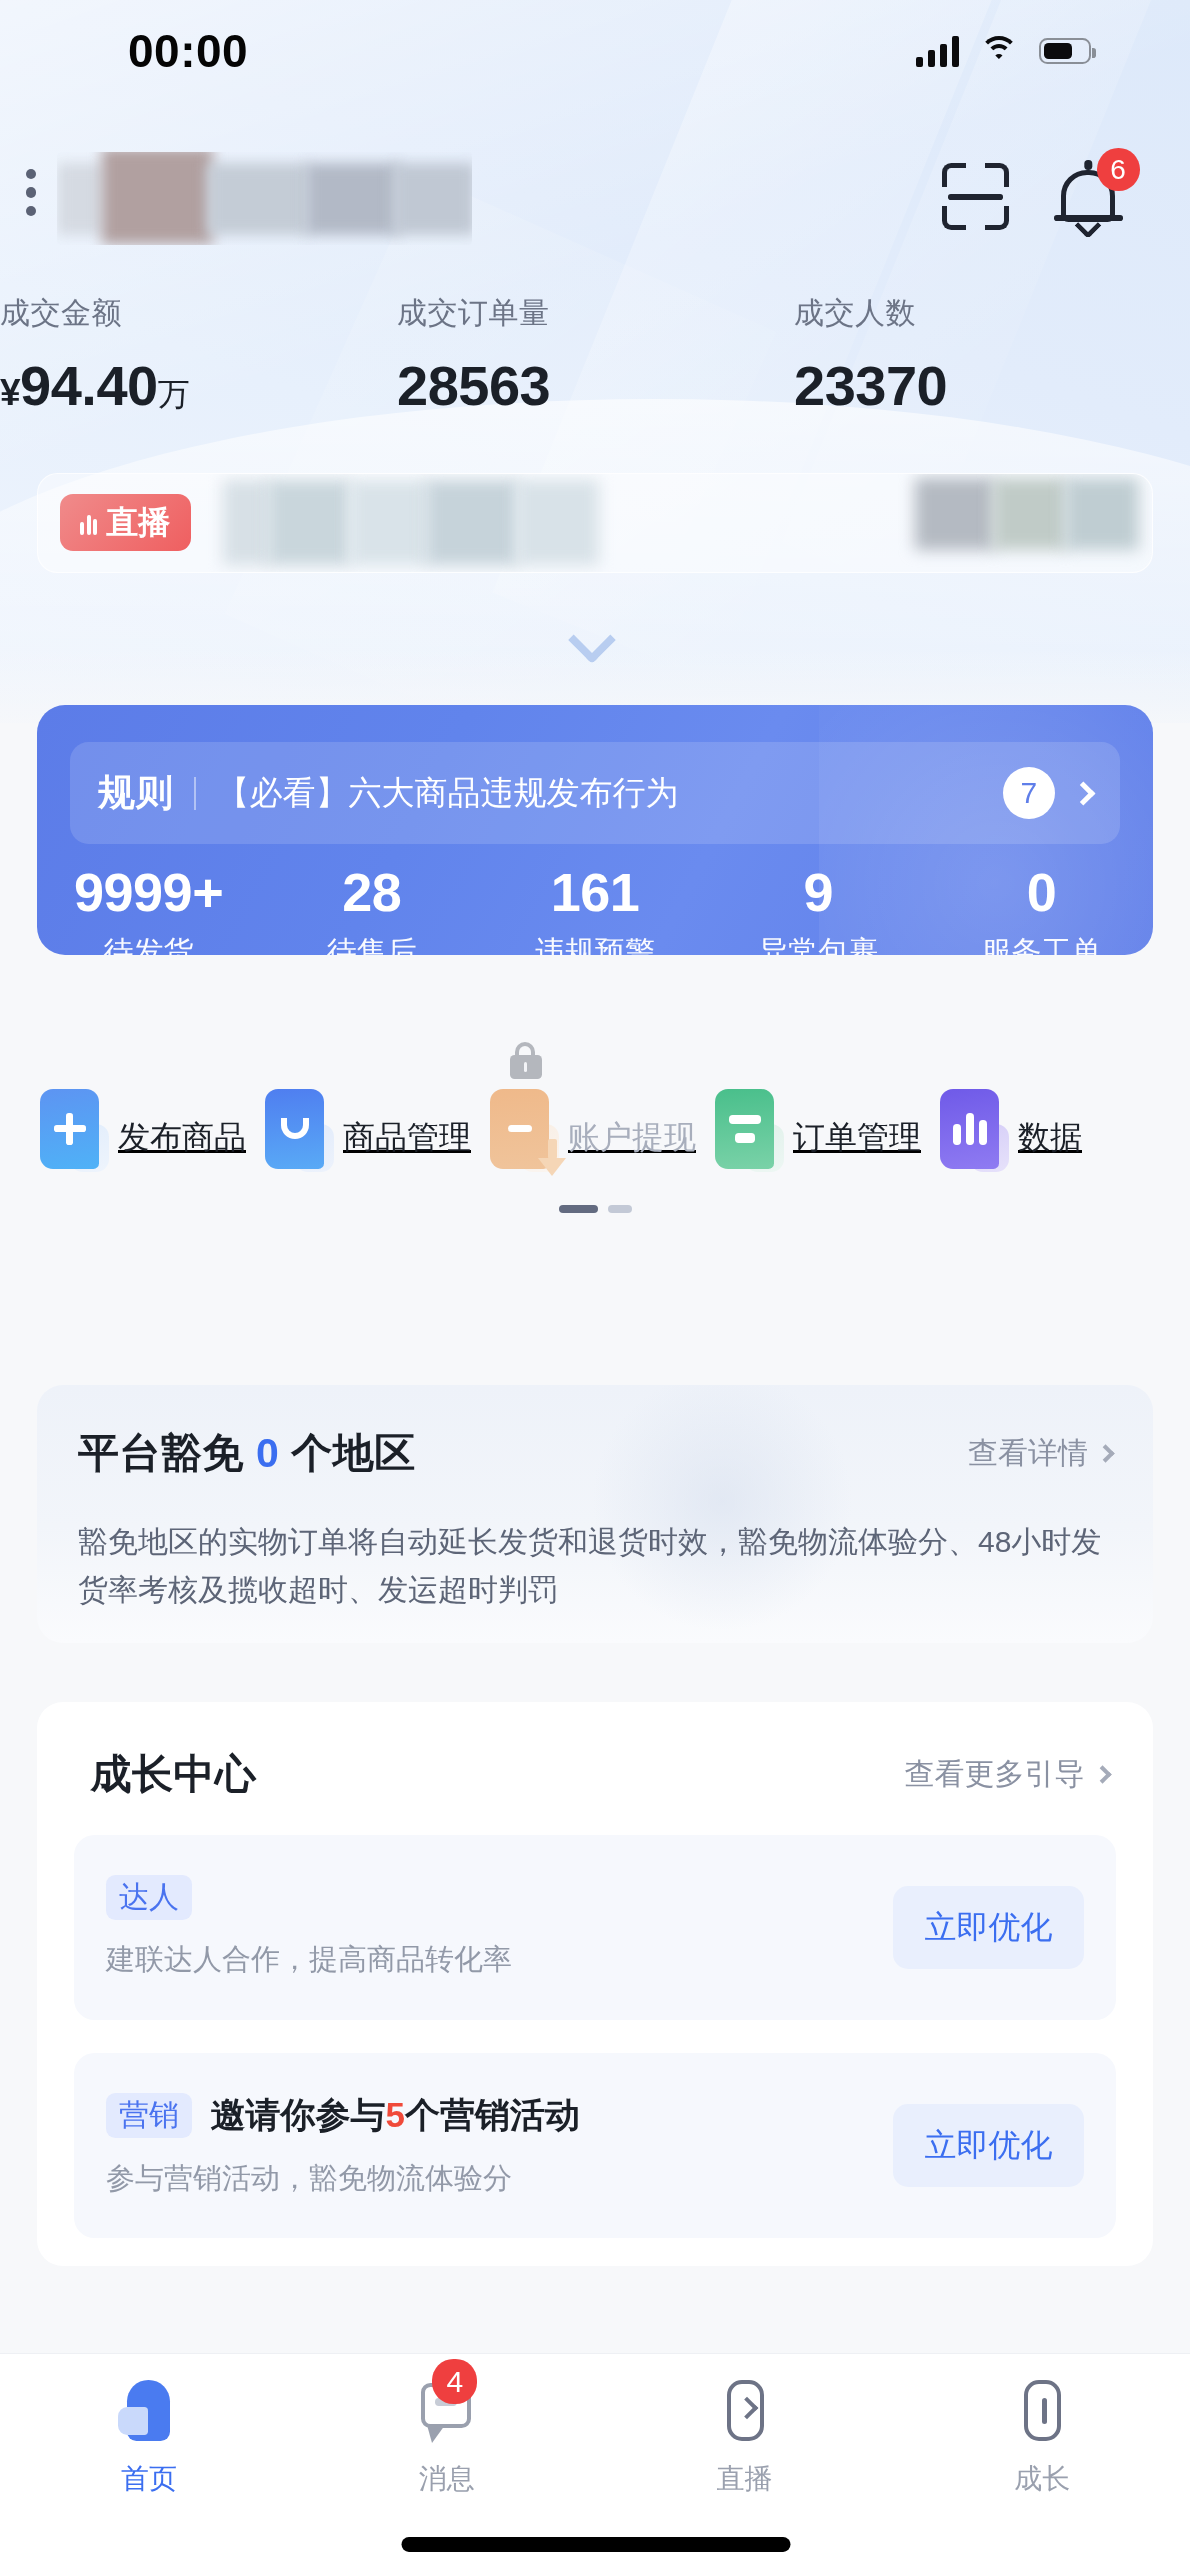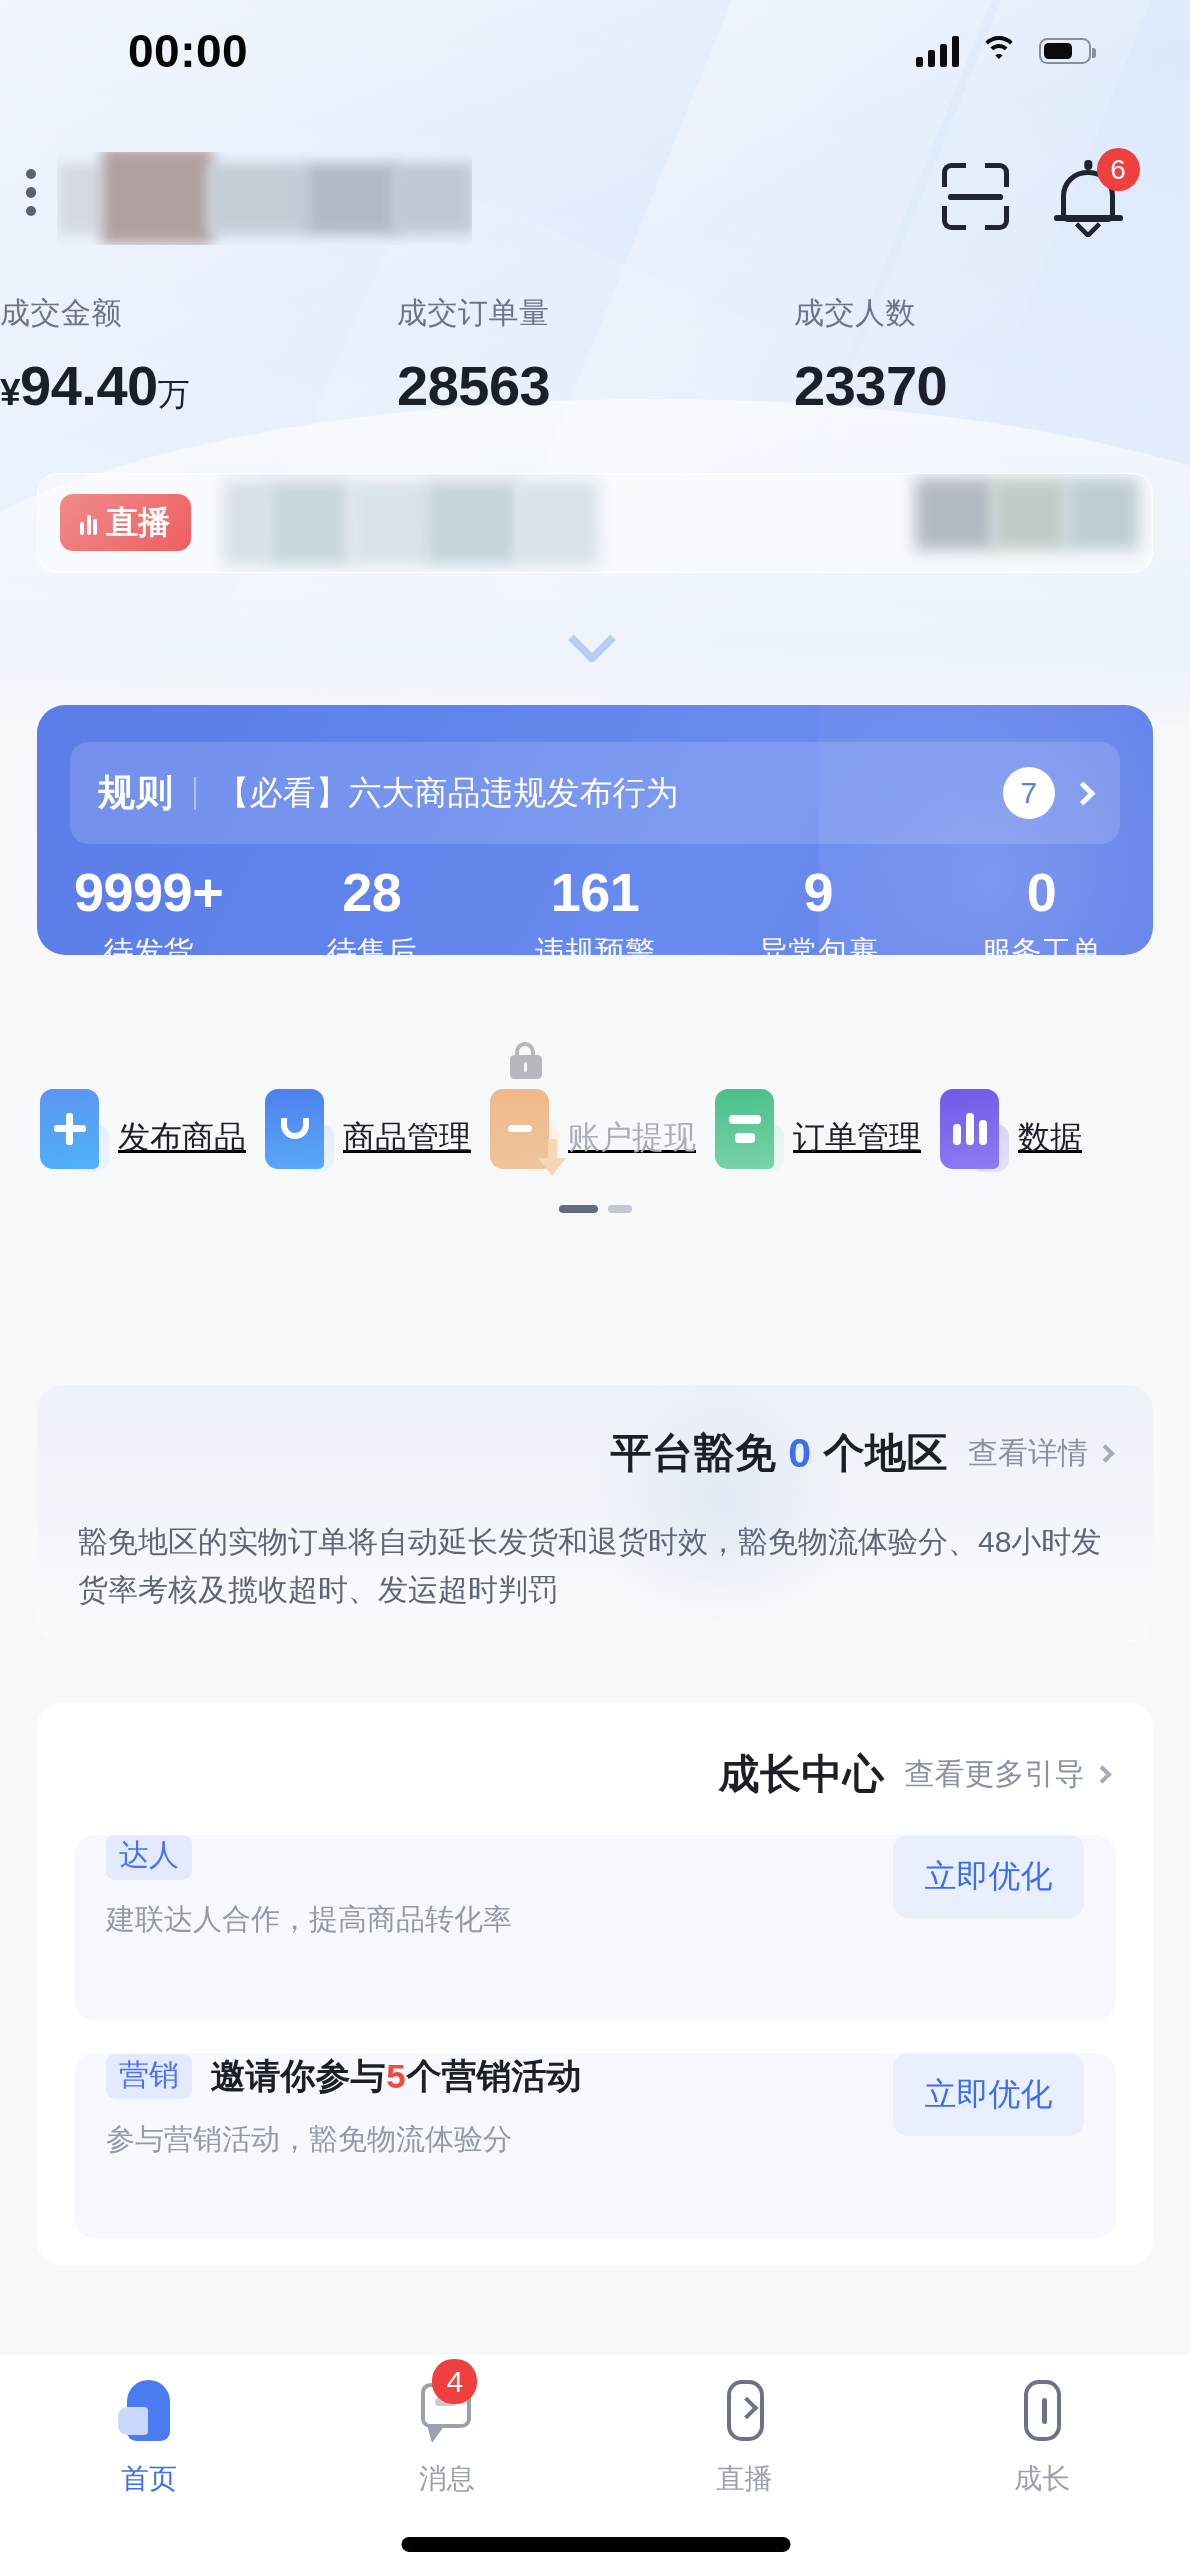--- a/index.html
+++ b/index.html
@@ -191,42 +191,42 @@
   .lockico .body{ position:absolute; bottom:0; width:32px; height:24px; background:#b4b7bd; border-radius:4.6px;}
   .lockico .sh{ position:absolute; top:0; left:5.6px; width:20.4px; height:16.7px; border:4.6px solid #b4b7bd; border-bottom:none; border-radius:10.2px 10.2px 0 0;}
   .lockico .kh{ position:absolute; bottom:7.4px; left:14px; width:3.7px; height:9.3px; background:#f3f4f7; border-radius:1.9px;}
   .dots{ margin-top:35px; display:flex; justify-content:center; gap:9.3px;}
   .dots i{ display:block; height:8.3px; border-radius:4.6px;}
   .dots i.on{ width:39px; background:#636b80;}
   .dots i.off{ width:24px; background:#c3c9d6;}
 
   
   .card{ position:absolute; left:37px; width:1116px; background:#fff; border-radius:26px; }
-  .card-head{ display:flex; align-items:center; justify-content:flex-end;gap:20px; }
+  .card-head{ display:flex; align-items:center; justify-content:space-between;gap:20px; }
   .card-title{ font-size:41px; font-weight:700; color:#1b2028; letter-spacing:0.5px;margin-left:9px;}
   .card-link{ display:flex; align-items:center; gap:11px; font-size:30px; color:#8a91a2;}
   .chev-g{ width:13px; height:13px; border-right:4.6px solid #a5abb9; border-top:4.6px solid #a5abb9; transform:rotate(45deg);}
 
   
   .exempt{ top:1385px; height:258px; background:linear-gradient(180deg,#eef2f9 0%,#f2f5fa 55%,#fafbfd 100%); overflow:hidden; }
   .exempt:before{
     content:""; position:absolute; right:278px; top:-37px; width:306px; height:306px;
     background:radial-gradient(circle at 50% 50%, rgba(214,223,238,.55), rgba(214,223,238,0) 60%);
   }
   .exempt .inner{ position:relative; padding:41px 41px 0; }
   .exempt .t{ font-size:41px; font-weight:700; color:#1b2028; letter-spacing:0.5px;}
   .exempt .t .hl{ color:#3b6ef0; }
   .exempt .desc{ margin-top:37px; font-size:30px; line-height:1.6; color:#5d6577; }
 
   
   .growth{ top:1702px; height:564px; padding:45px 37px 0; }
   .growth .card-head{ padding:0 7.4px; }
   .grow-item{
     margin-top:33px; height:185px; background:#f6f8fd; border-radius:20.4px;
-    display:flex; align-items:flex-start; padding:0 32px; position:relative;font-family:Liberation Mono, monospace;
+    display:flex; align-items:center; padding:0 32px; position:relative;
   }
   .grow-left{ flex:1; }
   .grow-title{ display:flex; align-items:center; gap:18.5px; }
   .tag{
     font-size:30px; color:#4a73ef; background:#e3eafe; border-radius:9.3px;
     padding:7.4px 13px; line-height:1; font-weight:500;
   }
   .grow-h{ font-size:35px; font-weight:700; color:#1b2028; }
   .grow-h .hl{ color:#f04a3a; }
   .grow-sub{ margin-top:20.4px; font-size:29px; color:#9299a8; }

